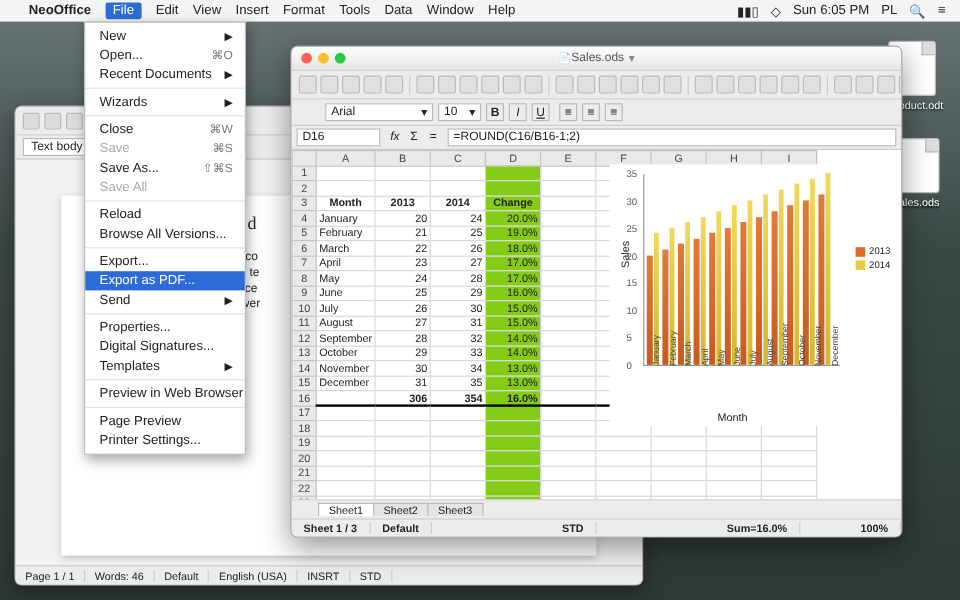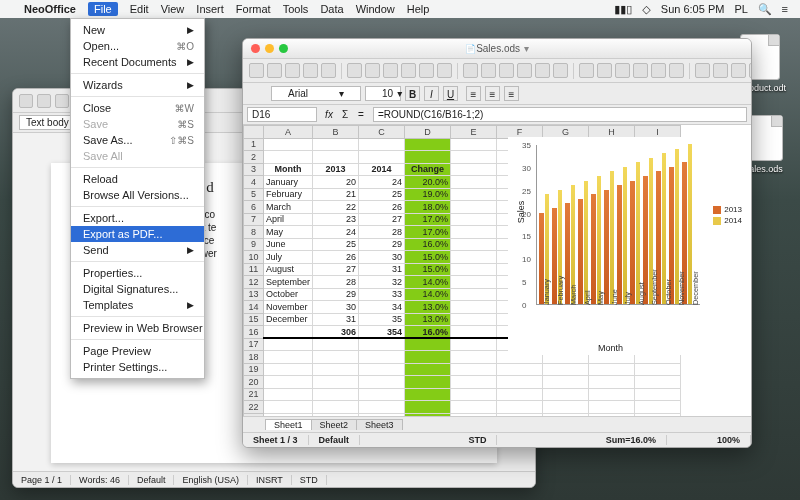--- a/index.html
+++ b/index.html
@@ -39,21 +39,21 @@
 
 .calc { position:absolute; left:242px; top:38px; width:510px; height:410px; background:#f4f4f4; border:1px solid #a8a8a8; border-radius:6px; box-shadow:0 8px 24px rgba(0,0,0,0.4); display:flex; flex-direction:column; overflow:hidden; z-index:30; }
 .calc .titlebar { height:20px; display:flex; align-items:center; justify-content:center; font-size:10px; color:#555; background:linear-gradient(#fdfdfd,#e6e6e6); border-bottom:1px solid #ccc; position:relative; }
 .calc .traffic { position:absolute; left:8px; top:5px; display:flex; gap:5px; }
 .calc .traffic span { width:9px; height:9px; border-radius:50%; display:inline-block; }
 .calc .tl-r{background:#ff5f57;} .calc .tl-y{background:#febc2e;} .calc .tl-g{background:#28c840;}
 .calc .ctoolbar { height:24px; background:#ececec; border-bottom:1px solid #ccc; display:flex; align-items:center; padding:0 6px; gap:3px; flex-wrap:nowrap; overflow:hidden; }
 .calc .ctoolbar .tb { width:15px; height:15px; background:#e0e0e0; border:1px solid #bbb; border-radius:2px; flex-shrink:0; }
 .calc .ctoolbar .sep { width:1px; height:16px; background:#ccc; margin:0 2px; flex-shrink:0; }
 .calc .fmtbar { height:22px; background:#ececec; border-bottom:1px solid #ccc; display:flex; align-items:center; padding:0 6px; gap:4px; font-size:10px; }
-.calc .fmtbar .combo { height:15px; border:1px solid #bbb; background:#fff; padding:0 16px; display:flex; align-items:center; gap:4px; }
+.calc .fmtbar .combo { height:15px; border:1px solid #bbb; background:#fff; padding:0 4px; display:flex; align-items:center; gap:4px; }
 .calc .fmtbar .b { width:15px; height:15px; text-align:center; line-height:15px; border:1px solid #bbb; }
 .calc .fxbar { height:20px; background:#ececec; border-bottom:1px solid #ccc; display:flex; align-items:center; font-size:10px; }
 .calc .fxbar .cellref { width:70px; border:1px solid #bbb; background:#fff; padding:1px 4px; margin:0 4px; }
 .calc .fxbar .formula { flex:1; border:1px solid #bbb; background:#fff; padding:1px 4px; margin:0 4px; }
 .calc .fxbar .fxbtn { width:16px; text-align:center; }
 
 .calc .sheetarea { flex:1; display:flex; background:#fff; overflow:hidden; position:relative; }
 .calc .grid { border-collapse:collapse; font-size:9px; }
 .calc .grid th { background:#e9e9e9; border:1px solid #c4c4c4; font-weight:normal; color:#444; padding:0; }
 .calc .grid th.colh { height:12px; width:46px; }

